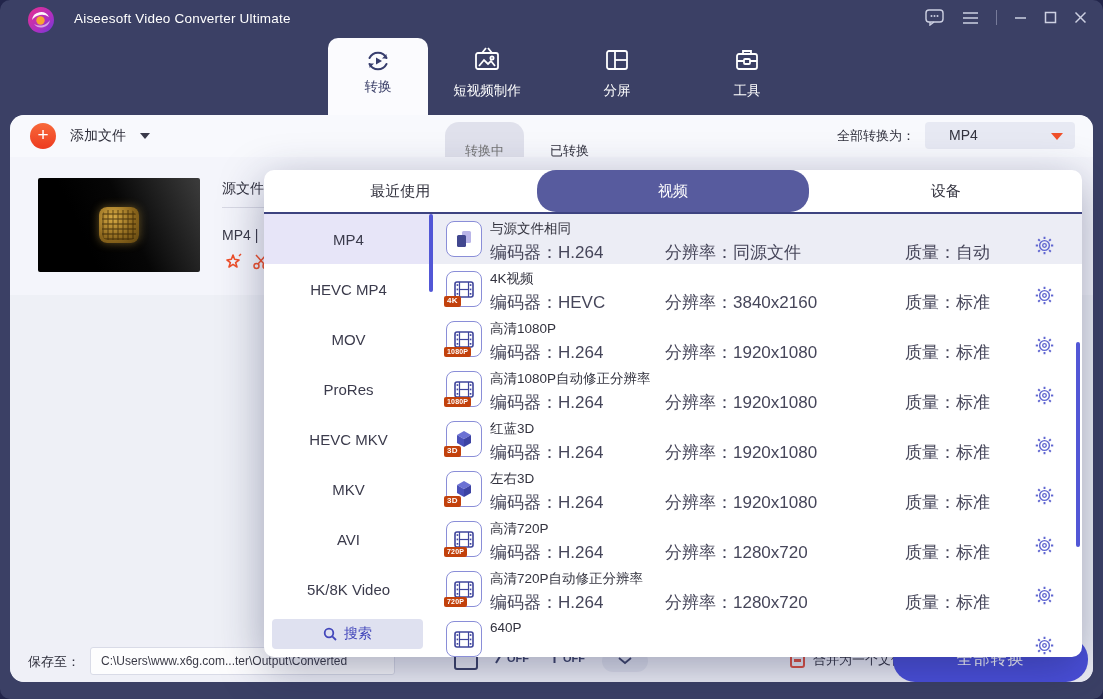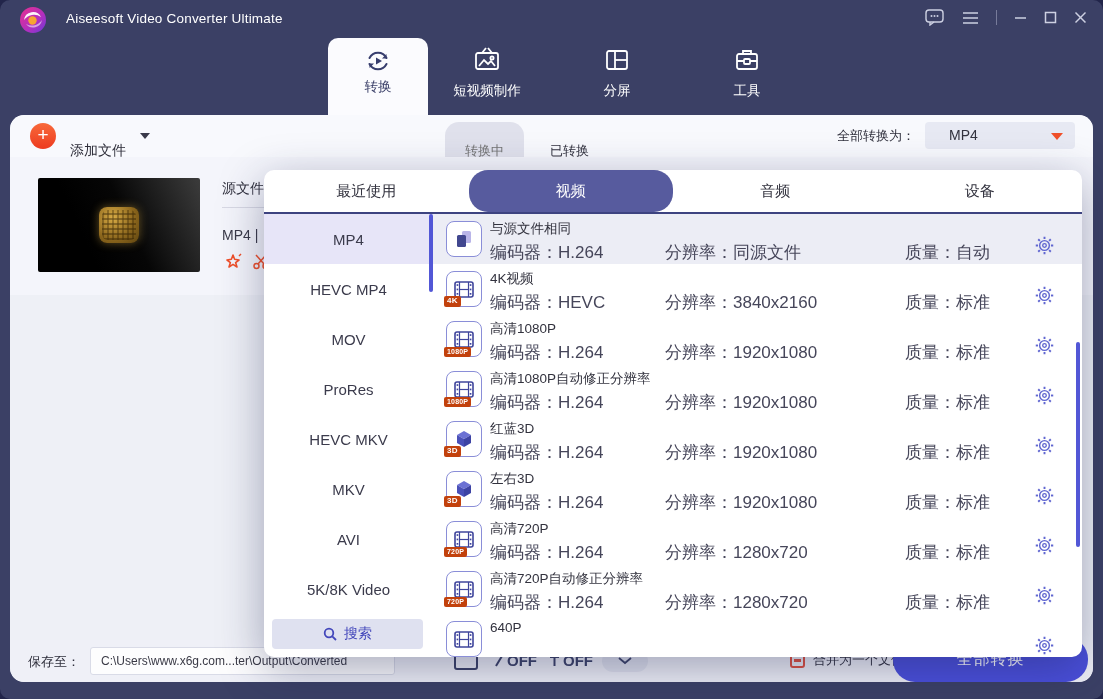--- a/index.html
+++ b/index.html
@@ -1,39 +1,39 @@
 <!DOCTYPE html>
 <html><head>
 <meta charset="utf-8">
 <style>
   * { margin:0; padding:0; box-sizing:border-box; }
   html,body { width:1103px; height:699px; background:#22254a; font-family:"Liberation Sans", sans-serif; }
   .window { position:relative; width:1103px; height:699px; background:#3b4065; border-radius:10px; overflow:hidden; }
 
   
-  .titlebar { position:absolute; top:0; left:4px; right:0; height:38px; }
+  .titlebar { position:absolute; top:0; left:12px; right:0; height:38px; }
   .logo { position:absolute; left:14px; top:5px; width:30px; height:30px; }
   .app-title { position:absolute; left:62px; top:11px; color:#ffffff; font-size:13.5px; letter-spacing:.2px; }
   .winctrls { position:absolute; right:16px; top:9px; display:flex; align-items:center; gap:17px; }
   .winctrls svg { display:block; }
   .vsep { width:1px; height:15px; background:rgba(210,213,235,.4); }
 
   
   .nav-tab { position:absolute; top:42px; width:120px; height:70px; display:flex; flex-direction:column; align-items:center; justify-content:flex-start; color:#ffffff; font-size:13.5px; cursor:default; }
   .nav-tab .ico { height:36px; display:flex; align-items:center; }
   .nav-tab .lbl { margin-top:4px; }
   .tab-card { position:absolute; left:308px; top:38px; width:100px; height:77px; background:#fbfbfe; border-radius:10px 10px 0 0;margin-left:20px; }
   .tab-card .nav-inner { position:absolute; left:0; top:6px; width:100px; display:flex; flex-direction:column; align-items:center; color:#3a3f68; font-size:13.5px; }
   .tab-card .ico { height:34px; display:flex; align-items:center; }
 
   
   .panel { position:absolute; left:10px; top:115px; width:1083px; height:567px; background:#eef0f6; border-radius:14px; overflow:hidden; }
   .toolbar { position:absolute; top:0; left:0; right:0; height:42px; background:#f8f9fd; border-radius:14px 14px 0 0; }
   .add-btn { position:absolute; left:20px; top:8px; width:26px; height:26px; border-radius:50%; background:linear-gradient(180deg,#f8693a,#ed3b20); color:#fff; font-size:19px; line-height:24px; text-align:center; }
-  .add-label { position:absolute; left:60px; top:12px; font-size:14px; color:#2e2e3a;margin-top:15px; }
+  .add-label { position:absolute; left:60px; top:12px; font-size:14px; color:#2e2e3a; }
   .add-caret { position:absolute; left:130px; top:18px; width:0; height:0; border-left:5px solid transparent; border-right:5px solid transparent; border-top:6px solid #3a3a4a; }
   .seg-wrap { position:absolute; left:435px; top:7px; display:flex; align-items:center; }
   .seg-active { background:#e0e1ec; border-radius:14px; padding:20px 20px; font-size:13px; color:#737373; }
   .seg-plain { margin-left:26px; font-size:13px; color:#2f2f3c; }
   .convert-to { position:absolute; right:18px; top:7px; display:flex; align-items:center; gap:10px; }
   .convert-to .lab { font-size:13px; color:#2f2f3c; }
   .fmt-select { position:relative; width:150px; height:27px; background:#e7e9f3; border-radius:4px; font-size:14px; color:#33333f; line-height:27px; padding-left:24px; }
   .fmt-select .caret { position:absolute; right:12px; top:11px; width:0; height:0; border-left:6px solid transparent; border-right:6px solid transparent; border-top:7px solid #f0502a; }
 
   
@@ -48,21 +48,21 @@
   .src-label { position:absolute; left:212px; top:23px; font-size:14px; color:#2f2f3c; }
   .src-divider { position:absolute; left:212px; top:50px; width:220px; height:1px; background:#d8d9e4; }
   .src-format { position:absolute; left:212px; top:70px; font-size:14px; color:#3a3a48; }
   .src-icons { position:absolute; left:214px; top:96px; display:flex; gap:10px; }
 
   
   .bottom-bar { position:absolute; left:0; right:0; bottom:0; height:42px; background:#eff0f7; border-radius:0 0 14px 14px; }
   .save-label { position:absolute; left:18px; top:13px; font-size:13px; color:#2f2f3c; }
   .save-input { position:absolute; left:80px; top:7px; width:305px; height:28px; background:#fdfdfe; border:1px solid #d9dbe7; border-radius:3px; font-size:12px; color:#3a3a46; line-height:26px; padding-left:10px; white-space:nowrap; overflow:hidden; }
   .sq-btn { position:absolute; left:444px; top:11px; width:24px; height:19px; border:2px solid #3c4268; border-radius:3px; }
-  .off-toggle { position:absolute; top:12px; display:flex; align-items:center; gap:3px; font-size:15px; font-weight:bold; color:#3c4268; }
+  .off-toggle { position:absolute; top:12px; display:flex; align-items:center; gap:3px; font-size:11px; font-weight:bold; color:#3c4268; }
   .chev-pill { position:absolute; left:592px; top:10px; width:46px; height:22px; background:#e1e3ee; border-radius:11px; display:flex; align-items:center; justify-content:center; }
   .merge-wrap { position:absolute; left:780px; top:11px; display:flex; align-items:center; gap:8px; }
   .merge-box { width:15px; height:15px; border:2px solid #e2503e; border-radius:3px; position:relative; }
   .merge-box:after { content:""; position:absolute; left:2px; top:4px; width:7px; height:3px; background:#e2503e; }
   .merge-label { font-size:13px; color:#30303e; }
   .convert-btn { position:absolute; left:883px; top:522px; width:195px; height:45px; background:#4a4fdb; border-radius:22px; color:#fff; font-size:16px; display:flex; align-items:center; justify-content:center; letter-spacing:1px; z-index:2; }
 
   
   .popup { position:absolute; left:264px; top:170px; width:818px; height:487px; background:#ffffff; border-radius:10px; box-shadow:0 12px 45px rgba(30,33,80,.38); overflow:hidden; z-index:10; }
   .pf-tabs { display:flex; height:42px; }
@@ -271,21 +271,20 @@
       </div>
     </div>
 
     <div class="convert-btn">全部转换</div>
   </div>
 
   <div class="popup">
     <div class="pf-tabs">
       <div class="pf-tab">最近使用</div>
       <div class="pf-tab active">视频</div>
-      <div class="pf-tab">音频</div>
       <div class="pf-tab">设备</div>
     </div>
     <div class="pf-underline"></div>
     <div class="pf-body">
       <div class="pf-side">
         <div>
             <div class="side-item selected">MP4</div>
             <div class="side-item">HEVC MP4</div>
             <div class="side-item">MOV</div>
             <div class="side-item">ProRes</div>

